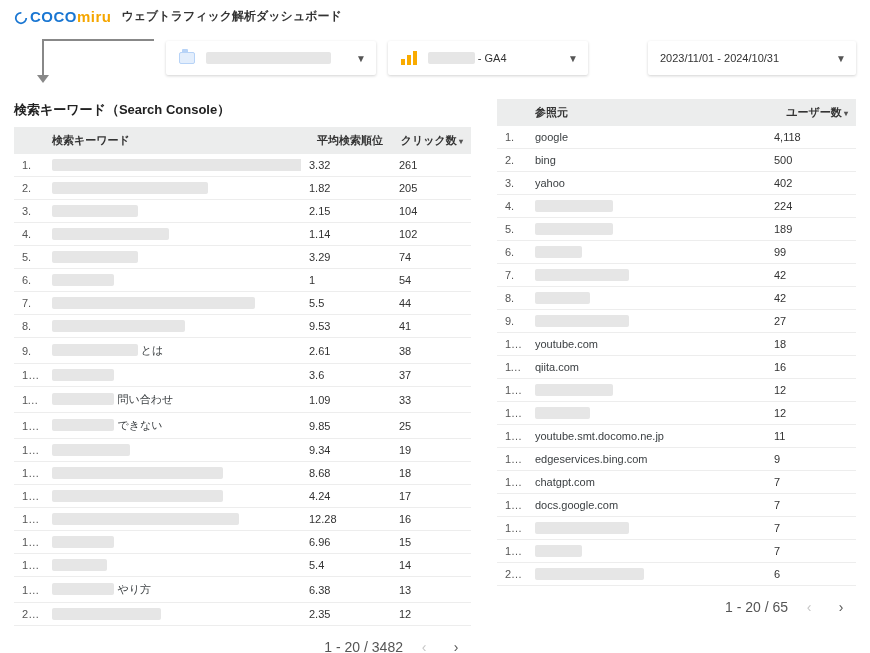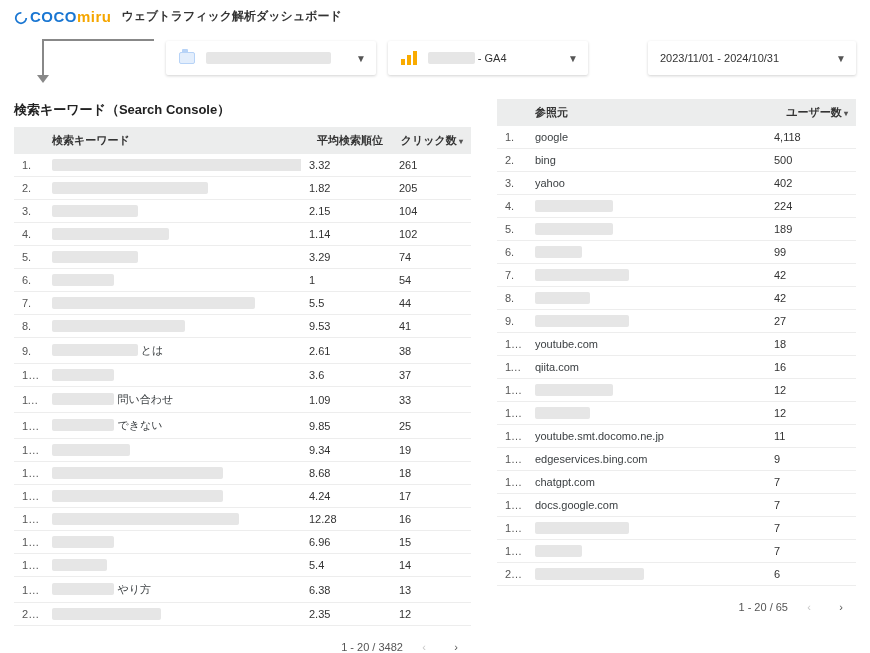--- a/index.html
+++ b/index.html
@@ -27,21 +27,21 @@
   .panel-right { flex:1 1 44%; }
   .panel-title { font-size:13px; font-weight:700; margin:2px 0 8px 0; color:#222; }
   .panel-subnote { font-size:10.5px; font-weight:400; color:#444; margin-left:4px; }
   table { width:100%; border-collapse:collapse; table-layout:fixed; }
   thead th { background:#eceded; font-size:11px; font-weight:700; color:#333; padding:6px 8px; text-align:left;margin-top:17px; }
   thead th.num { text-align:right; }
   tbody td { font-size:11px; padding:5px 8px; border-bottom:1px solid #ededed; white-space:nowrap; overflow:hidden; text-overflow:ellipsis; }
   td.idx { width:26px; text-align:left; color:#555; }
   td.num { text-align:left; color:#333; }
   .th-sort::after { content:" ▾"; font-size:8px; color:#555; }
-  .pager { display:flex; align-items:center; justify-content:flex-end; gap:10px; padding:10px 4px 0 0; font-size:11px; color:#555; }
+  .pager { display:flex; align-items:center; justify-content:flex-end; gap:10px; padding:10px 4px 0 0; font-size:14px; color:#555; }
   .pager .pg-btn { width:22px; height:22px; display:inline-flex; align-items:center; justify-content:center; border-radius:50%; cursor:pointer; color:#555; }
   .pager .pg-btn.disabled { color:#c6c6c6; cursor:default; }
   .ga-icon-bars { display:inline-flex; align-items:flex-end; gap:2px; }
   .ga-icon-bars span { display:inline-block; width:4px; background:#f9ab00; }
   .ga-icon-bars span:nth-child(1){height:6px;}
   .ga-icon-bars span:nth-child(2){height:10px;}
   .ga-icon-bars span:nth-child(3){height:14px;}
   .icon-folder { width:16px;height:12px;background:#e3eefc;border:1px solid #b7d3f7;border-radius:2px;position:relative; }
   .icon-folder::before { content:"";position:absolute;top:-4px;left:2px;width:6px;height:4px;background:#b7d3f7;border-radius:1px 1px 0 0; }
 </style>

